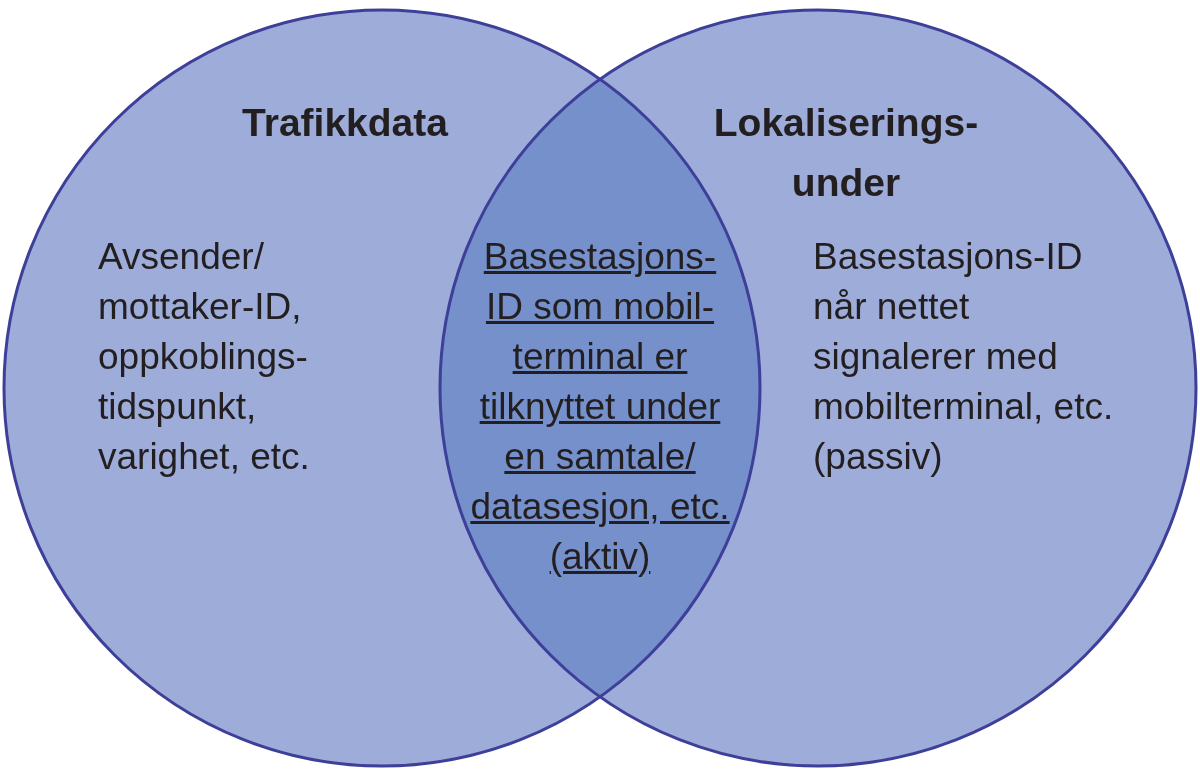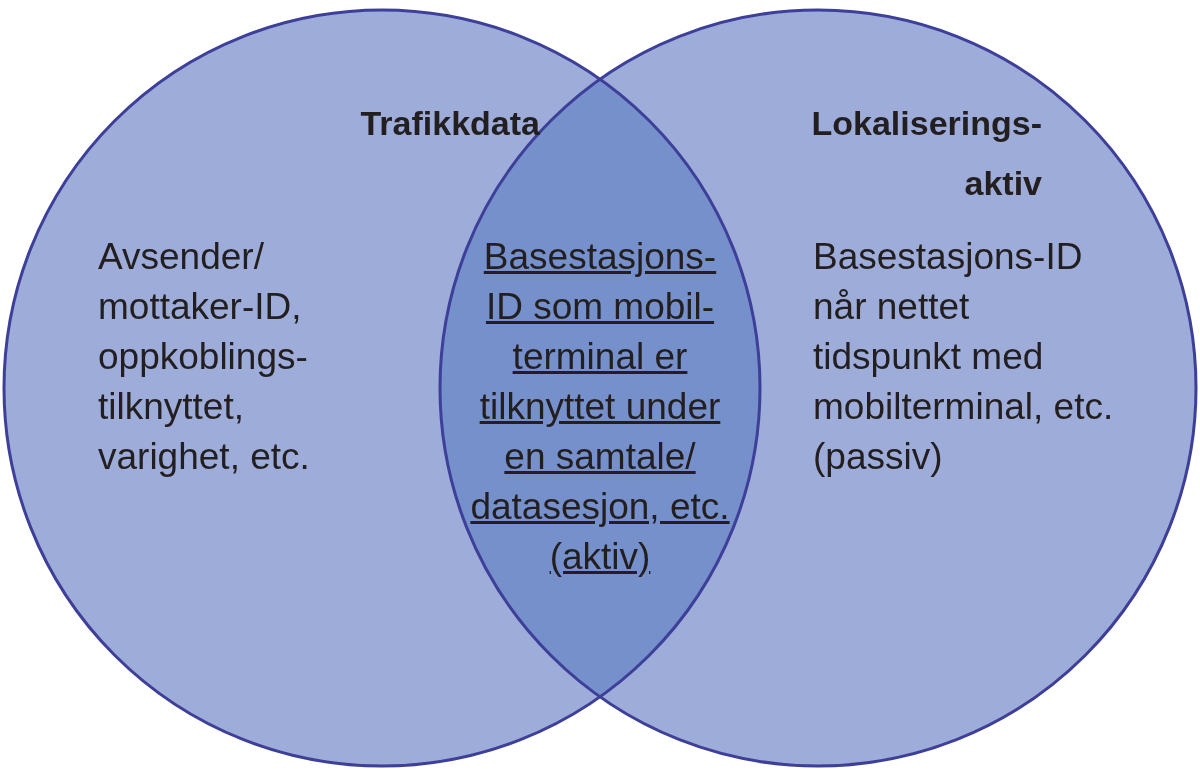--- a/index.html
+++ b/index.html
@@ -22,24 +22,24 @@
     height: 775px;
     display: block;
   }
   .ring {
     fill: none;
     stroke-width: 3;
   }
   .circle-title {
     position: absolute;
     font-weight: bold;
-    font-size: 34px;
+    font-size: 39px;
     line-height: 60px;
     color: var(--text_color, #231f20);
-    text-align: right;
+    text-align: center;
     white-space: pre-line;
     letter-spacing: 0px;
   }
   .title-left  { left: 150px; top: 93px;  width: 390px; }
   .title-right { left: 650px; top: 93px;  width: 392px; }
   .body-text {
     position: absolute;
     font-size: 37px;
     line-height: 50px;
     color: var(--text_color, #231f20);
@@ -70,35 +70,35 @@
     </g>
 
     <circle class="ring" cx="382" cy="388" r="378" stroke="#3d3f99"></circle>
 
     <circle class="ring" cx="818" cy="388" r="378" stroke="#3d3f99"></circle>
   </svg>
 
   <div class="circle-title title-left">Trafikkdata</div>
 
   <div class="circle-title title-right">Lokaliserings-
-aktiv</div>
+under</div>
 
   <div class="body-text items-left">Avsender/
 mottaker-ID,
 oppkoblings-
-tilknyttet,
+tidspunkt,
 varighet, etc.</div>
 
   <div class="body-text items-overlap">Basestasjons-
 ID som mobil-
 terminal er
 tilknyttet under
 en samtale/
 datasesjon, etc.
 (aktiv)</div>
 
   <div class="body-text items-right">Basestasjons-ID
 når nettet
-tidspunkt med
+signalerer med
 mobilterminal, etc.
 (passiv)</div>
 
 </div>
 
 </body></html>

